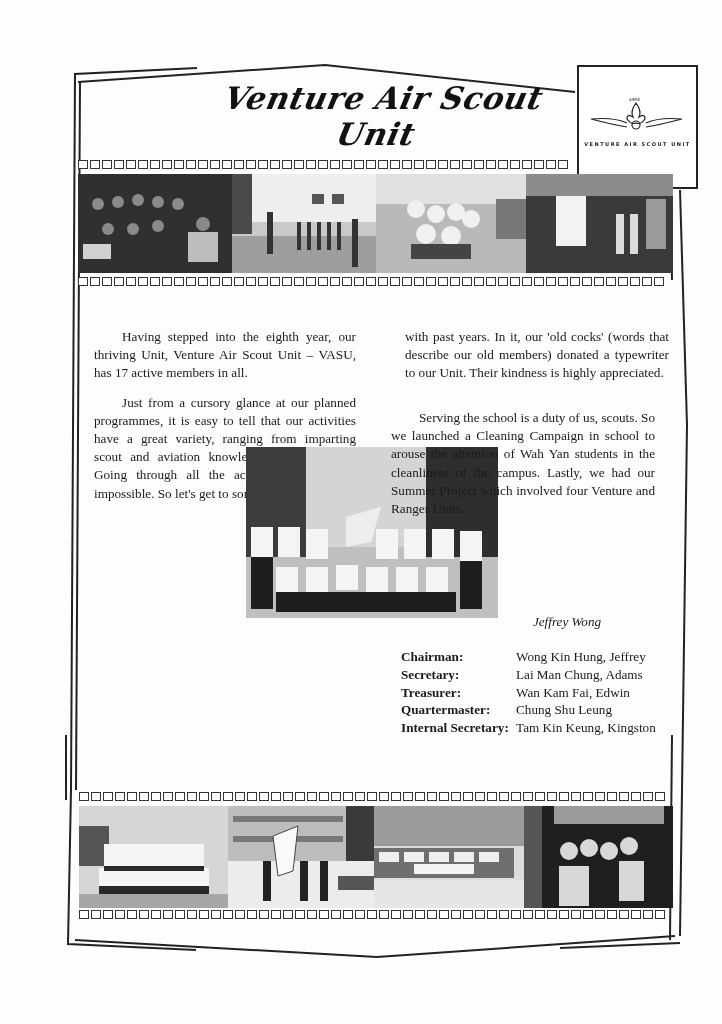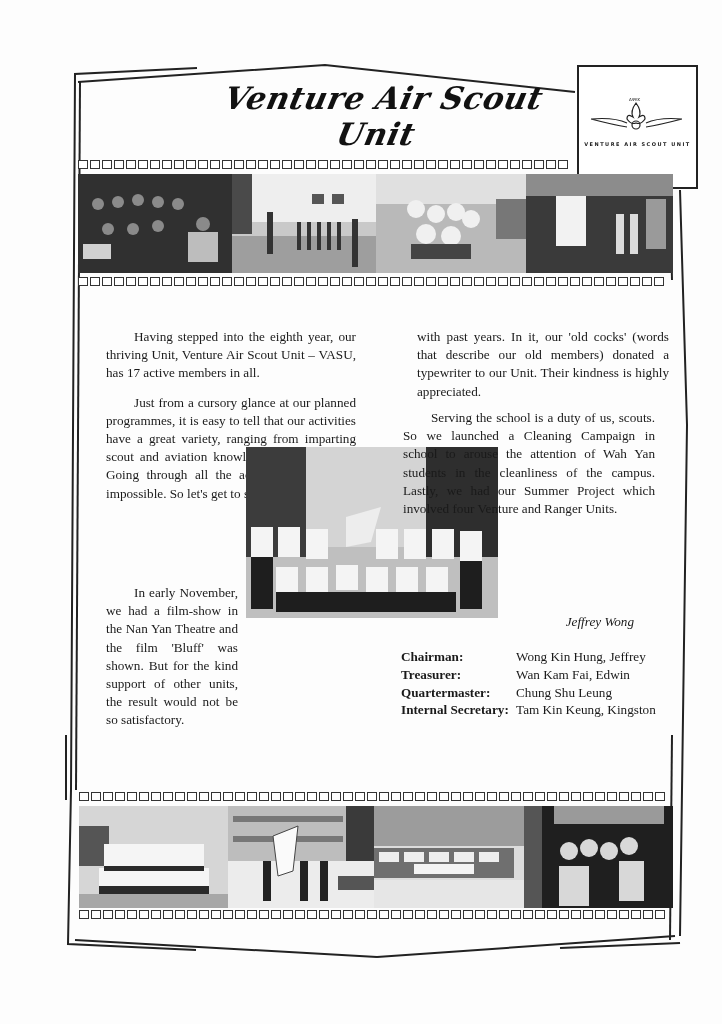--- a/index.html
+++ b/index.html
@@ -13,26 +13,26 @@
     .logo-box { left:577px; top:65px; width:117px; height:120px; border:2px solid #222; background:#fff; }
     .logo-box svg { position:absolute; left:10px; top:30px; }
     .logo-caption { position:absolute; left:0; width:100%; top:74px; text-align:center;
       font-family:"DejaVu Sans",sans-serif; font-size:5px; font-weight:bold; letter-spacing:1.5px; }
     .strip { display:flex; gap:2px; overflow:hidden; }
     .strip span { flex:0 0 auto; width:10px; height:9px; border:1.5px solid #333; box-sizing:border-box; background:#fff; }
     .photos { display:flex; }
     .photo { position:relative; overflow:hidden; height:100%; }
     .photo svg { width:100%; height:100%; display:block; }
     .col { font-size:13.2px; line-height:18.2px; text-align:justify; }
-    .col p { margin:0 0 11px 12px; text-indent:28px; }
+    .col p { margin:0 0 11px 0; text-indent:28px; }
     .float-photo { left:246px; top:447px; width:252px; height:171px; }
     .officers { left:401px; top:648px; width:270px; font-size:13.2px; line-height:17.8px; }
     .officers .row { display:flex; }
     .officers .role { width:115px; font-weight:bold; }
-    .sig { font-style:italic; text-align:right; }
+    .sig { font-style:italic; text-align:center; }
   </style>
 </head>
 <body>
 
 <svg id="frame" viewBox="0 0 722 1024">
   <g fill="none" stroke="#222" stroke-width="2">
     <polyline points="197,68 75,74 71,790 68,944 196,950"></polyline>
     <polyline points="78,82 325,65 575,92"></polyline>
     <line x1="80" y1="82" x2="76" y2="790"></line>
     <line x1="75" y1="940" x2="377" y2="957"></line>
@@ -250,35 +250,38 @@
     <g fill="#1e1e1e">
       <rect x="5" y="110" width="22" height="52"></rect>
         <rect x="214" y="114" width="22" height="48"></rect>
       <rect x="30" y="145" width="180" height="20"></rect>
     </g>
     <path d="M100,70 L135,60 L125,95 L100,100 Z" fill="#ededed"></path>
   </svg>
 </div>
 
 <div class="abs col" style="left:94px; top:584px; width:262px;">
-  <p style="width:132px">In early November, we had a film-show in the Nan Yan Theatre and the film 'Bluff' was shown. But for the kind support of other units, the result would not be so satisfactory.</p>
 </div>
 
 <div class="abs col" style="left:405px; top:328px; width:264px;">
   <p style="text-indent:0">with past years. In it, our 'old cocks' (words that describe our old members) donated a typewriter to our Unit. Their kindness is highly appreciated.</p>
 </div>
 <div class="abs col" style="left:391px; top:409px; width:264px;">
   <p style="padding-left:0">Serving the school is a duty of us, scouts. So we launched a Cleaning Campaign in school to arouse the attention of Wah Yan students in the cleanliness of the campus. Lastly, we had our Summer Project which involved four Venture and Ranger Units.</p>
 </div>
 <div class="abs sig" style="left:500px; top:614px; width:134px; font-size:13.2px;">Jeffrey Wong</div>
 
 <div class="abs officers">
   <div class="row">
       <span class="role">Chairman:</span>
       <span>Wong Kin Hung, Jeffrey</span>
+    </div>
+  <div class="row">
+      <span class="role">Secretary:</span>
+      <span>Lai Man Chung, Adams</span>
     </div>
   <div class="row">
       <span class="role">Treasurer:</span>
       <span>Wan Kam Fai, Edwin</span>
     </div>
   <div class="row">
       <span class="role">Quartermaster:</span>
       <span>Chung Shu Leung</span>
     </div>
   <div class="row">

